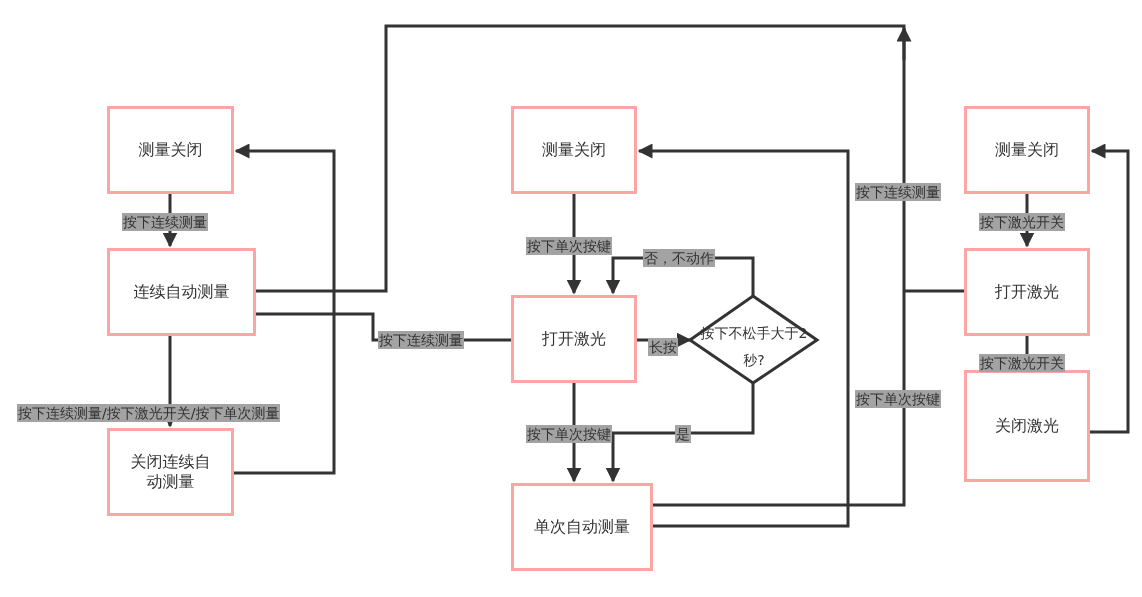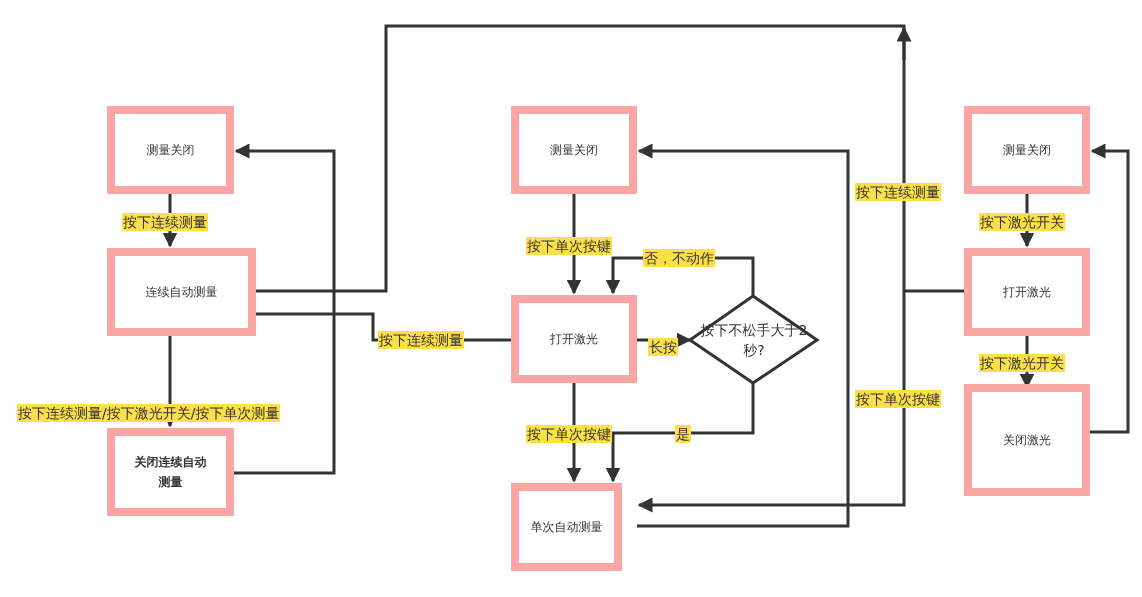--- a/index.html
+++ b/index.html
@@ -1,24 +1,24 @@
 <!DOCTYPE html>
 <html><head>
 <meta charset="utf-8">
 <style>
   html, body { margin:0; padding:0; background:#ffffff; }
   body { width:1142px; height:597px; position:relative; overflow:hidden;
          font-family:"DejaVu Sans", "Liberation Sans", sans-serif; color:#333333; }
   svg { position:absolute; left:0; top:0; }
-  .box { position:absolute; box-sizing:border-box; border:8px solid #fca5a5; background:#ffffff;
+  .box { position:absolute; box-sizing:border-box; border:3px solid #fca5a5; background:#ffffff;
          display:flex; align-items:center; justify-content:center; text-align:center;
-         font-size:12px; line-height:20px; color:#333333; padding:0 6px; }
-  .lbl { position:absolute; font-size:14px; line-height:18px; background:#fde047; color:#333333;
+         font-size:16px; line-height:20px; color:#333333; padding:0 6px; }
+  .lbl { position:absolute; font-size:14px; line-height:18px; background:#a3a3a3; color:#333333;
          white-space:nowrap; padding:0 1px; }
-  .dtext { position:absolute; font-size:14px; line-height:20px; text-align:center; color:#333333; }
+  .dtext { position:absolute; font-size:14px; line-height:27px; text-align:center; color:#333333; }
 </style>
 </head>
 <body>
 
 <svg width="1142" height="597">
   <defs>
     <marker id="ah" viewBox="0 0 10 10" refX="9" refY="5" markerWidth="5" markerHeight="5" orient="auto-start-reverse">
       <path d="M0,0 L10,5 L0,10 z" fill="#333333"></path>
     </marker>
   </defs>
@@ -49,42 +49,42 @@
   </g>
   <polygon points="753,296 817,340 753,383 690,340" fill="#ffffff" stroke="#333333" stroke-width="3"></polygon>
 </svg>
 
 <div class="box" style="left:107px;top:106px;width:127px;height:88px;">
   <span>测量关闭</span>
 </div>
 <div class="box" style="left:107px;top:248px;width:149px;height:88px;">
   <span>连续自动测量</span>
 </div>
-<div class="box" style="left:107px;top:428px;width:127px;height:88px;padding:0 16px;font-weight:bold;">
+<div class="box" style="left:107px;top:428px;width:127px;height:88px;padding:0 16px;">
   <span>关闭连续自动测量</span>
 </div>
 
 <div class="box" style="left:511px;top:106px;width:126px;height:88px;">
   <span>测量关闭</span>
 </div>
 <div class="box" style="left:511px;top:295px;width:126px;height:88px;">
   <span>打开激光</span>
 </div>
-<div class="box" style="left:511px;top:483px;width:111px;height:88px;">
+<div class="box" style="left:511px;top:483px;width:142px;height:88px;">
   <span>单次自动测量</span>
 </div>
 <div class="dtext" style="left:700px;top:320px;width:108px;">按下不松手大于2秒?</div>
 
 <div class="box" style="left:964px;top:106px;width:126px;height:88px;">
   <span>测量关闭</span>
 </div>
 <div class="box" style="left:964px;top:248px;width:126px;height:88px;">
   <span>打开激光</span>
 </div>
-<div class="box" style="left:964px;top:384px;width:126px;height:112px;">
+<div class="box" style="left:964px;top:370px;width:126px;height:112px;">
   <span>关闭激光</span>
 </div>
 
 <div class="lbl" style="left:122px;top:213px;">按下连续测量</div>
 <div class="lbl" style="left:17px;top:404px;">按下连续测量/按下激光开关/按下单次测量</div>
 <div class="lbl" style="left:526px;top:237px;">按下单次按键</div>
 <div class="lbl" style="left:526px;top:425px;">按下单次按键</div>
 <div class="lbl" style="left:378px;top:331px;">按下连续测量</div>
 <div class="lbl" style="left:648px;top:338px;">长按</div>
 <div class="lbl" style="left:643px;top:249px;text-align:center;">否，不动作</div>

